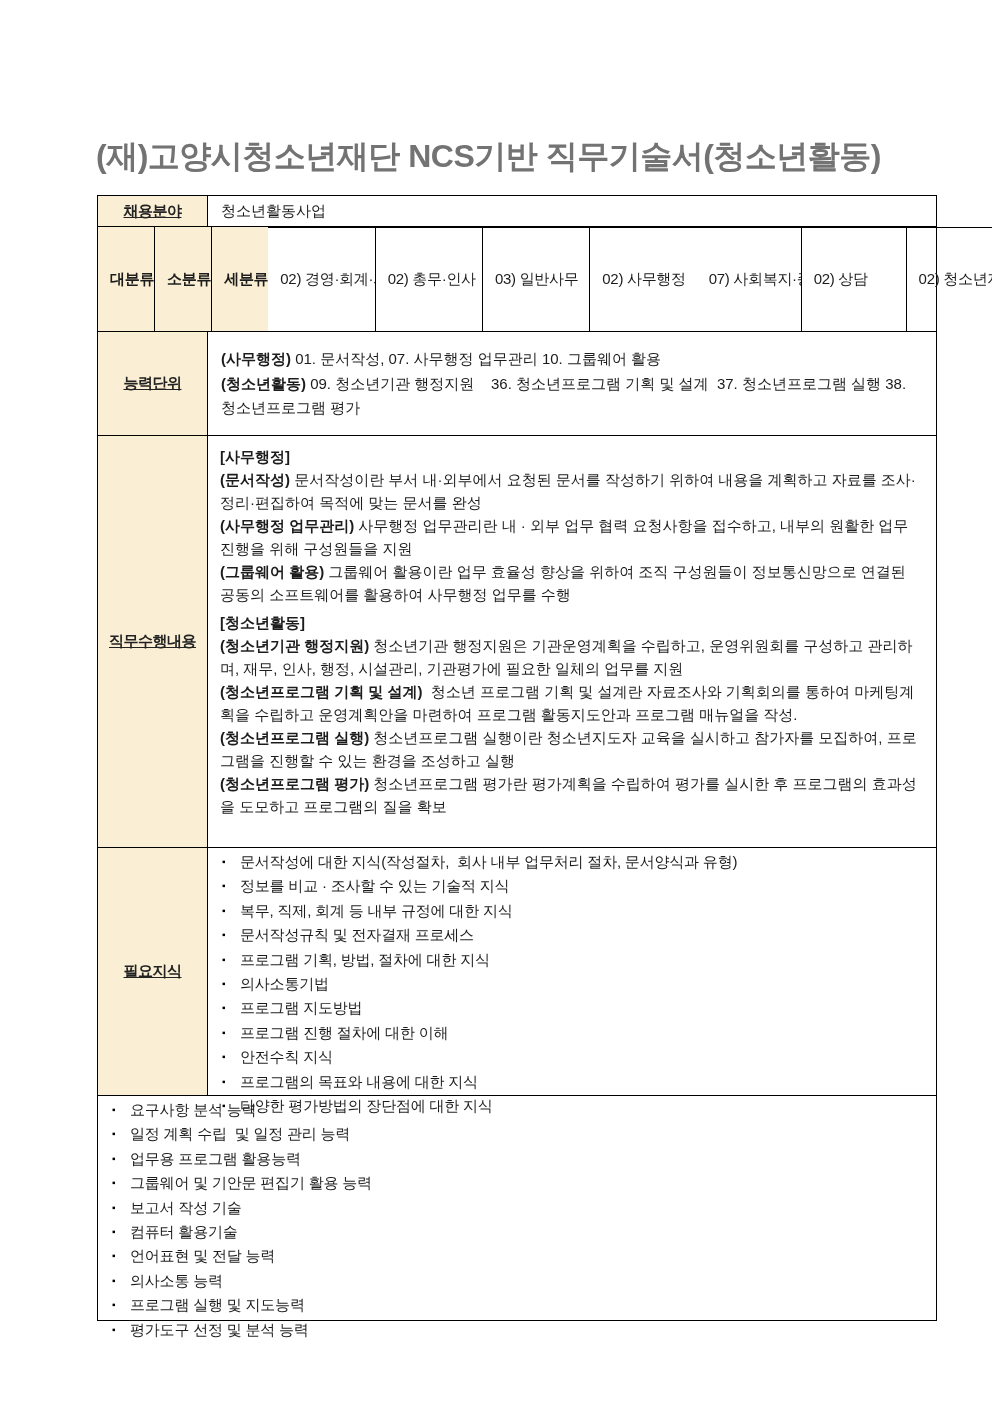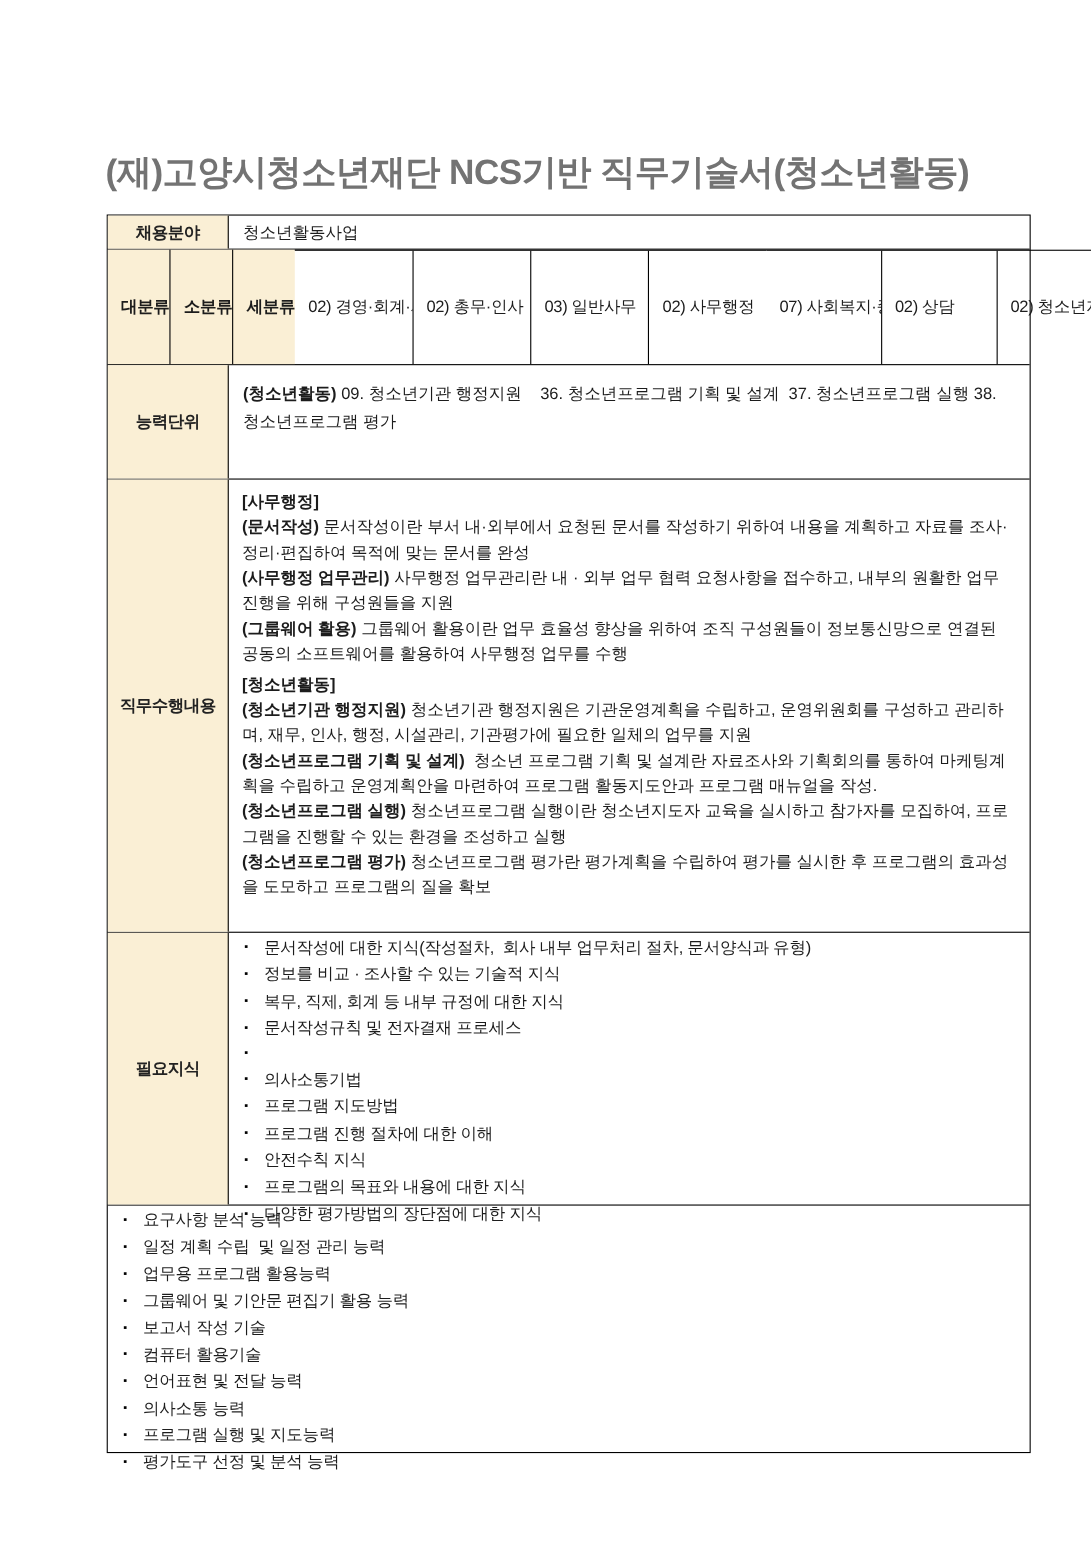--- a/index.html
+++ b/index.html
@@ -18,21 +18,21 @@
     position:absolute; left:97px; top:195px; width:840px;
     border:1.6px solid #000; background:#fff;
   }
   .trow { display:flex; border-top:1.6px solid #000; width:100%; }
   .trow:first-child { border-top:none; }
   .label-cell {
     flex:0 0 110px; width:110px; background:#FAEFD5;
     border-right:1.6px solid #000;
     display:flex; align-items:center; justify-content:center;
     font-size:15px; font-weight:bold; color:#222;
-    text-align:center; letter-spacing:-0.5px;
+    text-align:center; letter-spacing:-0.5px;text-decoration:underline;
   }
   .content-cell { flex:1; font-size:15px; min-width:0; }
   .v-center { display:flex; align-items:center; padding-left:13px; }
 
   .r-field { height:30px; }
 
   .r-cls { height:105px; }
   .cls-grid { flex:1; display:flex; flex-direction:row; min-width:0; }
   .cls-row { display:flex; flex:1; border-top:1.4px solid #000; }
   .cls-row:first-child { border-top:none; }
@@ -95,21 +95,21 @@
         <div class="cls-cell">07) 사회복지·종교</div>
         <div class="cls-cell">02) 상담</div>
         <div class="cls-cell">02) 청소년지도</div>
         <div class="cls-cell">01) 청소년활동</div>
       </div>
     </div>
   </div>
 
   <div class="trow r-units">
     <div class="label-cell">능력단위</div>
-    <div class="content-cell units-content"><p class="dp"><span class="b">(청소년활동)</span><span> 09. 청소년기관 행정지원    36. 청소년프로그램 기획 및 설계  37. 청소년프로그램 실행 38. 청소년프로그램 평가</span></p></div>
+    <div class="content-cell units-content"><p class="dp"><span class="b">(사무행정)</span><span> 01. 문서작성, 07. 사무행정 업무관리 10. 그룹웨어 활용</span></p><p class="dp"><span class="b">(청소년활동)</span><span> 09. 청소년기관 행정지원    36. 청소년프로그램 기획 및 설계  37. 청소년프로그램 실행 38. 청소년프로그램 평가</span></p></div>
   </div>
 
   <div class="trow r-duty">
     <div class="label-cell">직무수행내용</div>
     <div class="content-cell duty-content">
         <p class="dp b">[사무행정]</p>
         <p class="dp"><span class="b">(문서작성)</span><span> 문서작성이란 부서 내·외부에서 요청된 문서를 작성하기 위하여 내용을 계획하고 자료를 조사·정리·편집하여 목적에 맞는 문서를 완성</span></p>
         <p class="dp"><span class="b">(사무행정 업무관리)</span><span> 사무행정 업무관리란 내 · 외부 업무 협력 요청사항을 접수하고, 내부의 원활한 업무 진행을 위해 구성원들을 지원</span></p>
         <p class="dp"><span class="b">(그룹웨어 활용)</span><span> 그룹웨어 활용이란 업무 효율성 향상을 위하여 조직 구성원들이 정보통신망으로 연결된 공동의 소프트웨어를 활용하여 사무행정 업무를 수행</span></p>
         <p class="dp b sec-gap">[청소년활동]</p>
@@ -134,20 +134,21 @@
       <div class="bullet-item">
           <span class="sq">▪</span>
           <span class="bullet-text">복무, 직제, 회계 등 내부 규정에 대한 지식</span>
         </div>
       <div class="bullet-item">
           <span class="sq">▪</span>
           <span class="bullet-text">문서작성규칙 및 전자결재 프로세스</span>
         </div>
       <div class="bullet-item">
           <span class="sq">▪</span>
+          <span class="bullet-text">프로그램 기획, 방법, 절차에 대한 지식</span>
         </div>
       <div class="bullet-item">
           <span class="sq">▪</span>
           <span class="bullet-text">의사소통기법</span>
         </div>
       <div class="bullet-item">
           <span class="sq">▪</span>
           <span class="bullet-text">프로그램 지도방법</span>
         </div>
       <div class="bullet-item">

